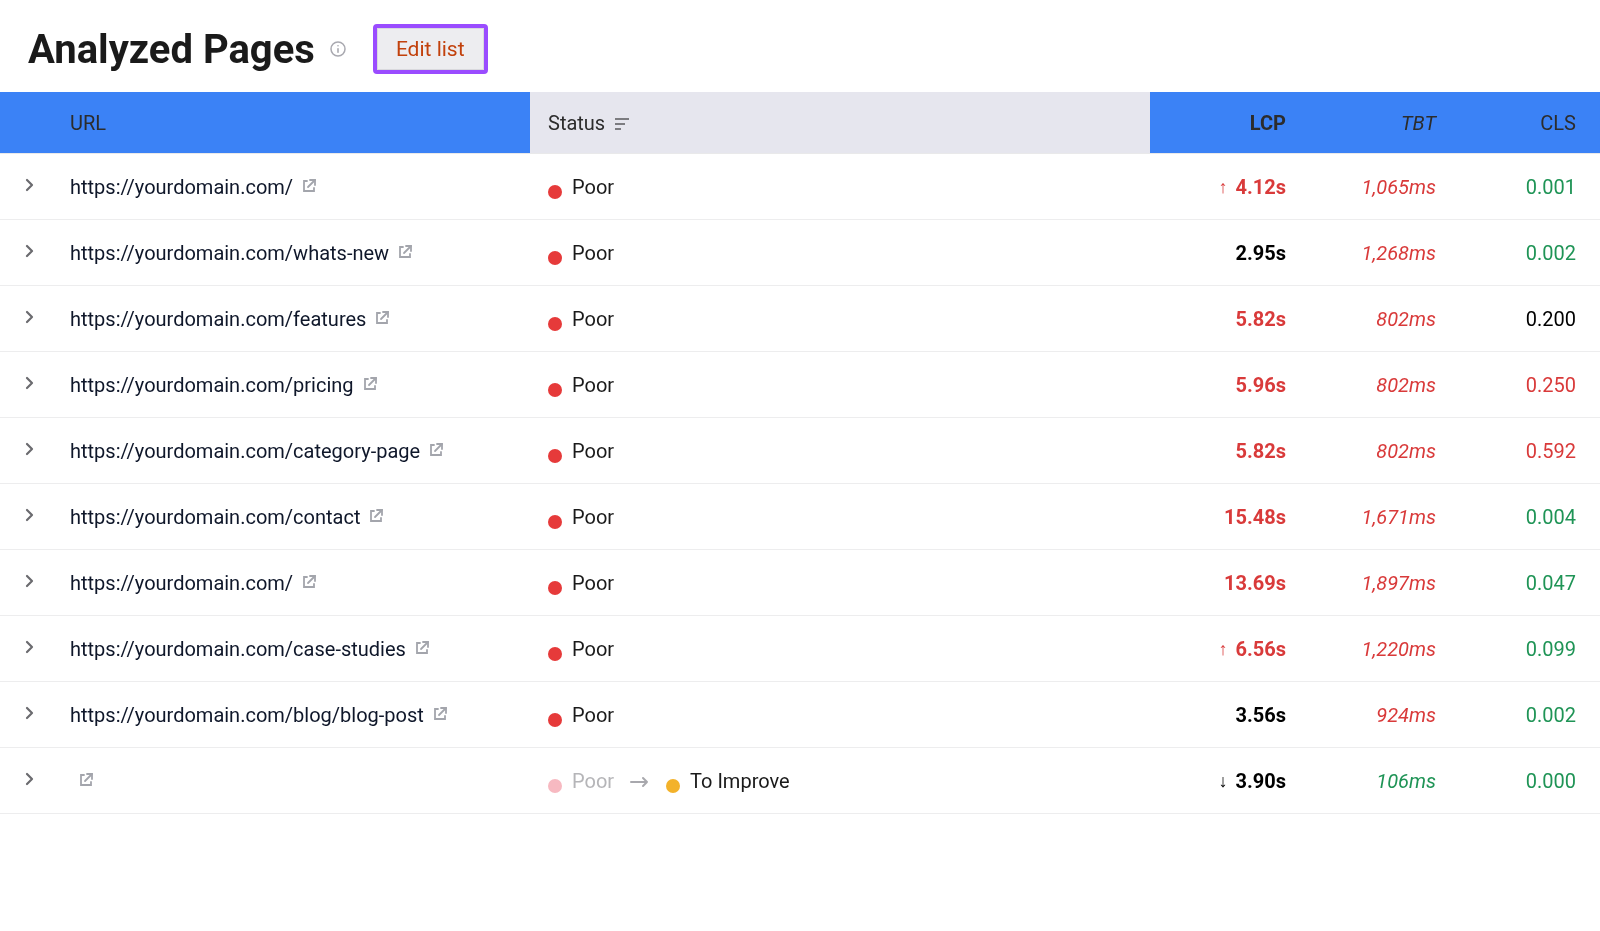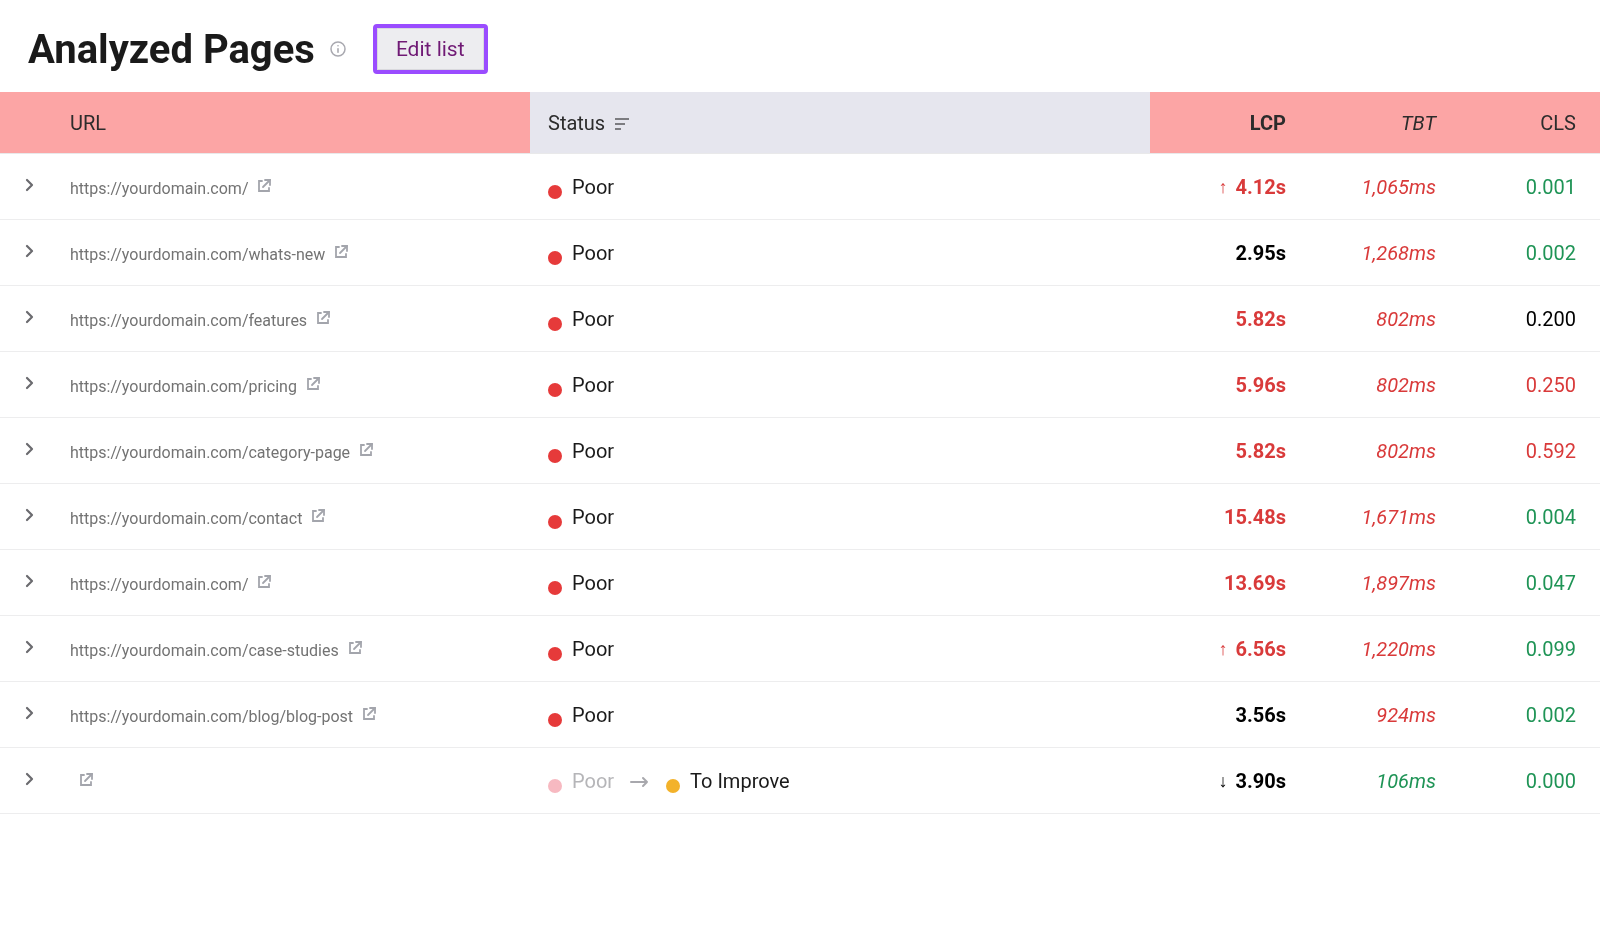--- a/index.html
+++ b/index.html
@@ -29,31 +29,31 @@
     border: 4px solid #9a4cff;
     border-radius: 4px;
     display: inline-block;
     padding: 0;
     margin-left: 12px;
   }
   .edit-btn {
     background: #ededf0;
     border: 1px solid #d9d9dd;
     font-size: 21px;
-    color: #701a75;
+    color: #c2410c;
     padding: 8px 18px;
     cursor: pointer;
     font-family: inherit;
   }
 
   .table { width: 100%; }
   .thead {
     display: flex;
     align-items: center;
-    background: #fca5a5;
+    background: #3b82f6;
     height: 62px;
     border-bottom: 1px solid #e9e9ea;
   }
   .th { font-size: 20px; color: #2c2c2c; font-weight: 400; }
   .col-expand { width: 60px; flex: 0 0 60px; display:flex; align-items:center; justify-content:center; }
   .col-url    { flex: 0 0 470px; padding-left: 10px; }
   .col-status { flex: 1 1 auto; padding-left: 18px; display:flex; align-items:center; gap:10px; }
   .col-lcp    { flex: 0 0 150px; text-align: right; padding-right: 14px; justify-content:flex-end; display:flex; align-items:center; gap:6px;font-weight:bold; }
   .col-tbt    { flex: 0 0 150px; text-align: right; padding-right: 14px; font-style: italic; }
   .col-cls    { flex: 0 0 150px; text-align: right; padding-right: 24px; }
@@ -64,22 +64,22 @@
     height: 66px;
     border-bottom: 1px solid #ededee;
     background:#fff;
   }
   .chevron {
     color: #6b6b6f;
     font-size: 16px;
     cursor: pointer;
   }
   .url-text {
-    color: #737373;
-    font-size: 16px;
+    color: #0f172a;
+    font-size: 20px;
     text-decoration: none;
   }
   .ext-icon { color:#a3a5ac; margin-left:8px; display:inline-flex; }
   .status-cell { display:flex; align-items:flex-end; gap:10px; font-size:20px; }
   .dot { width:14px; height:14px; border-radius:50%; display:inline-block; }
   .dot.red { background:#e63a3a; }
   .dot.pink { background:#f7b9c1; }
   .dot.amber { background:#f3b22a; }
   .arrow-r { color:#a8a8ad; margin:0 6px; }
   .faded { color:#b5b5b8; }

